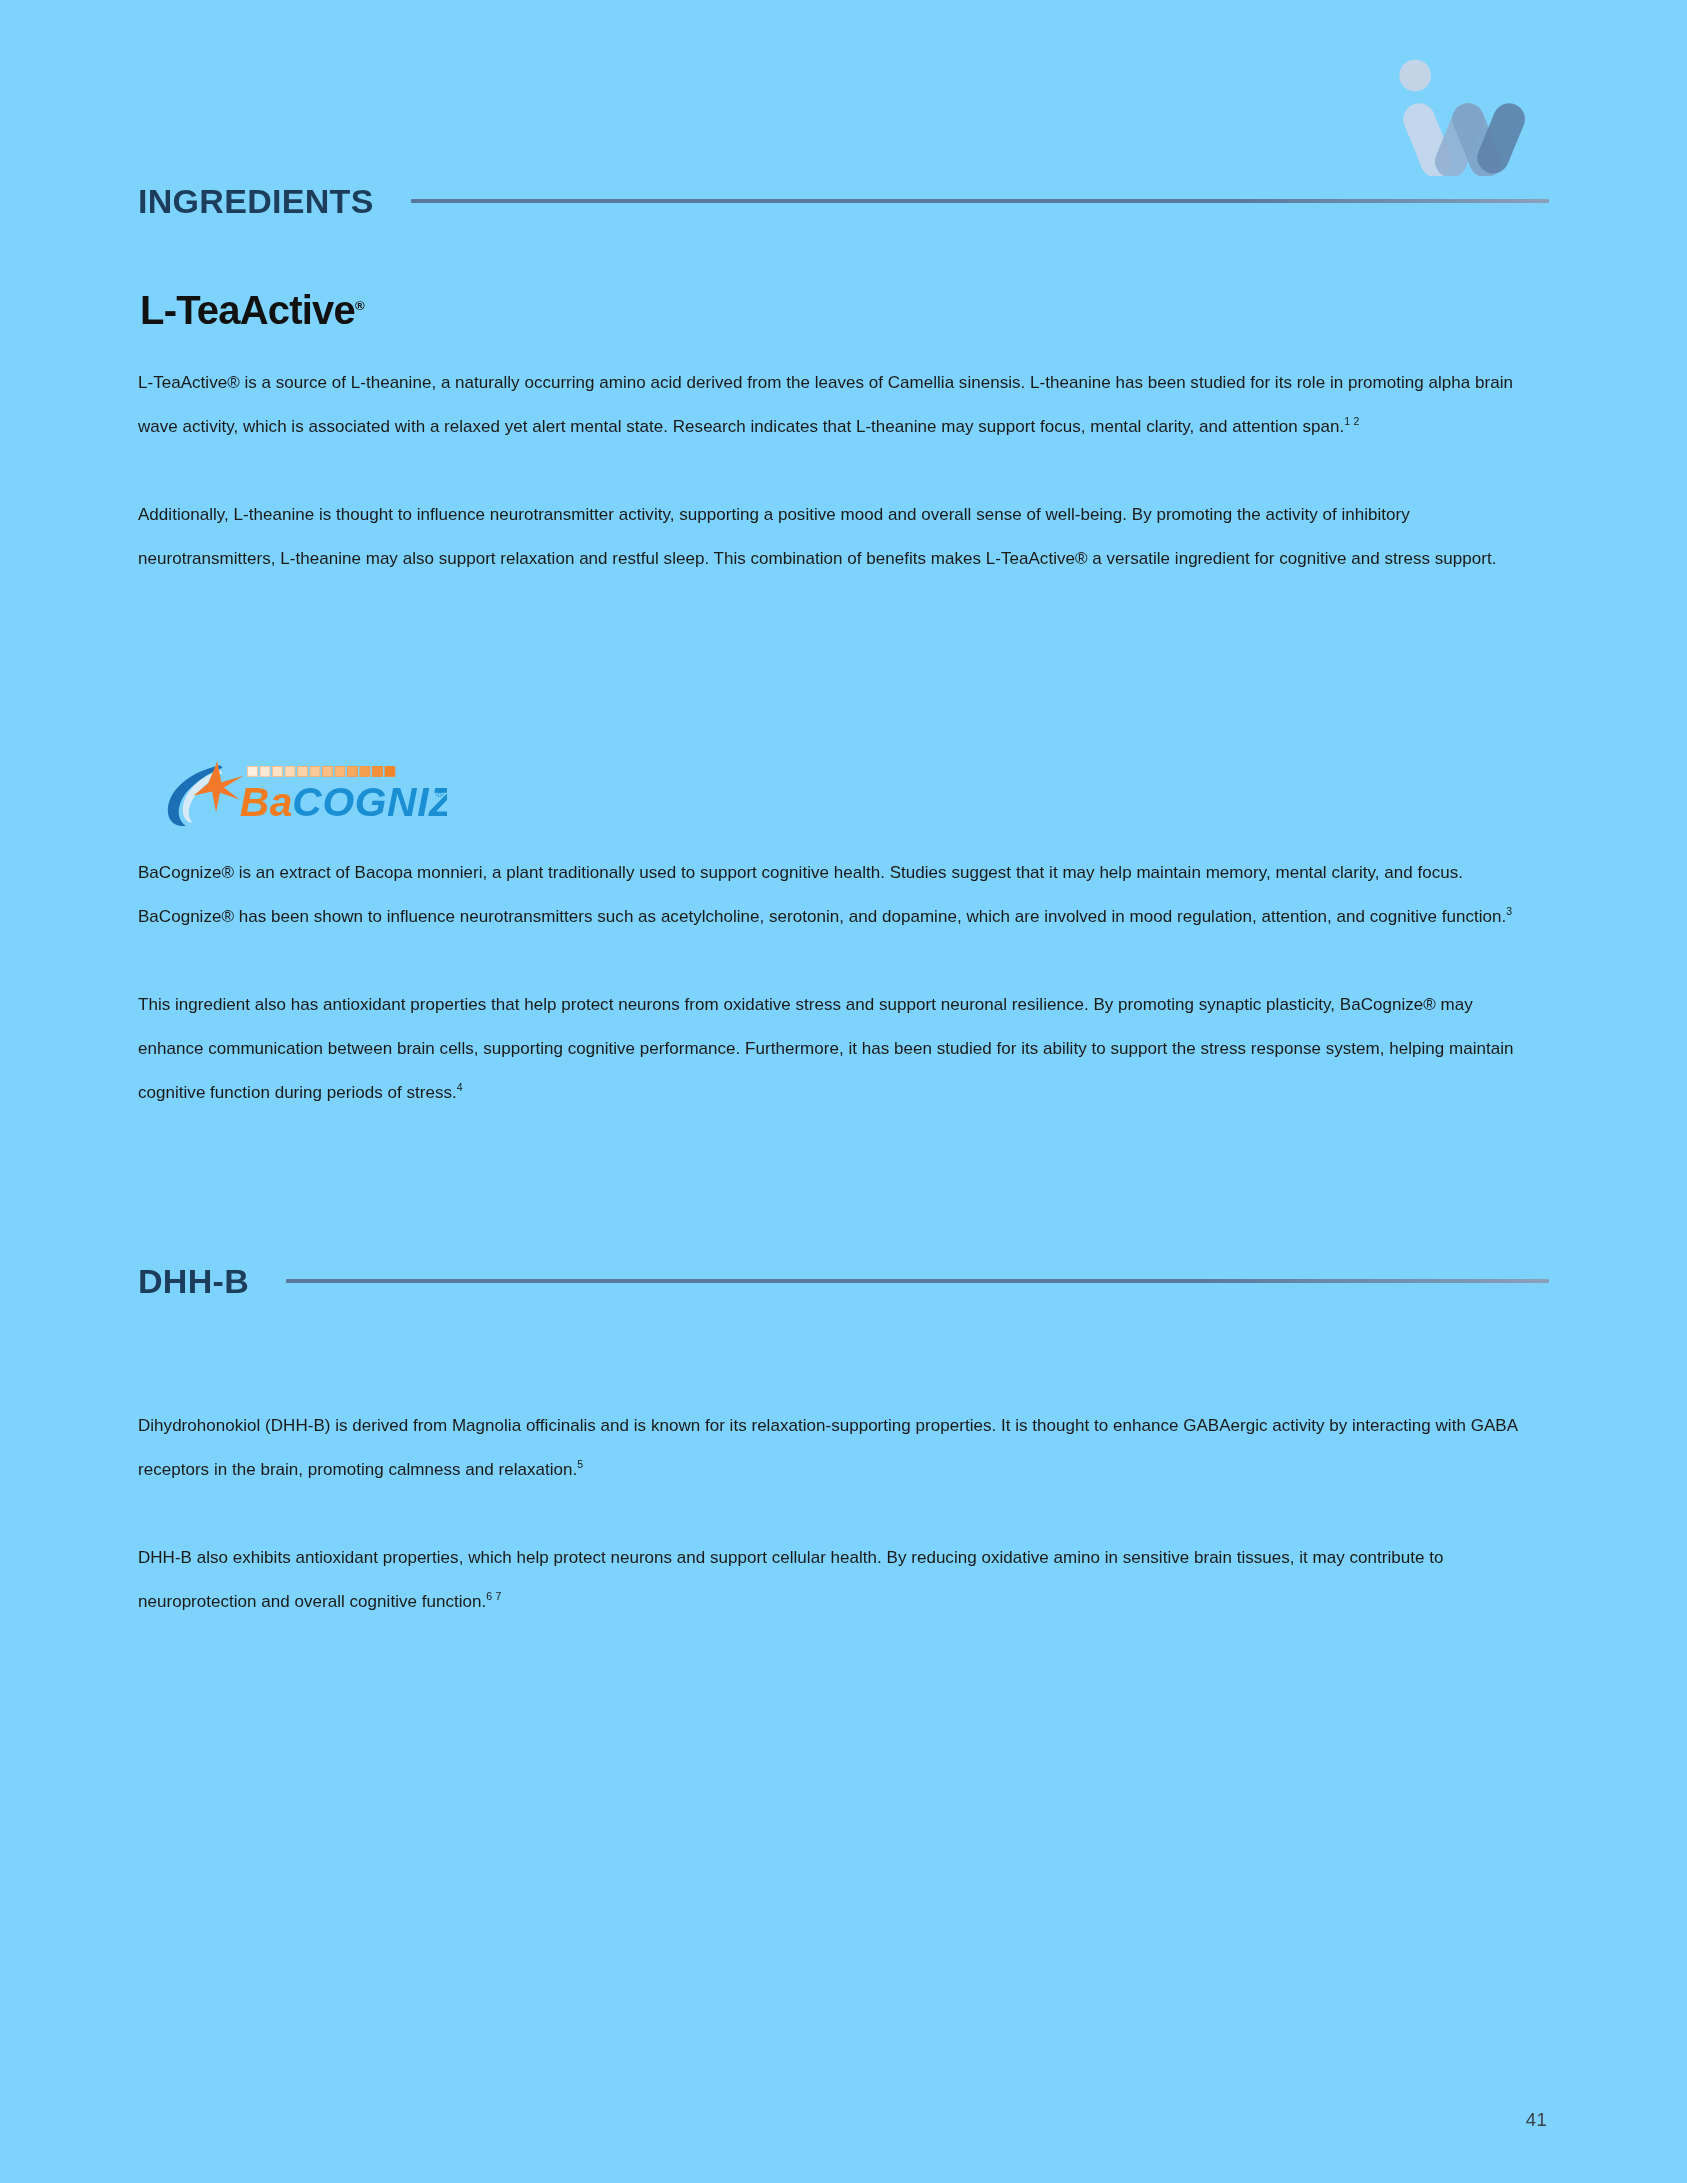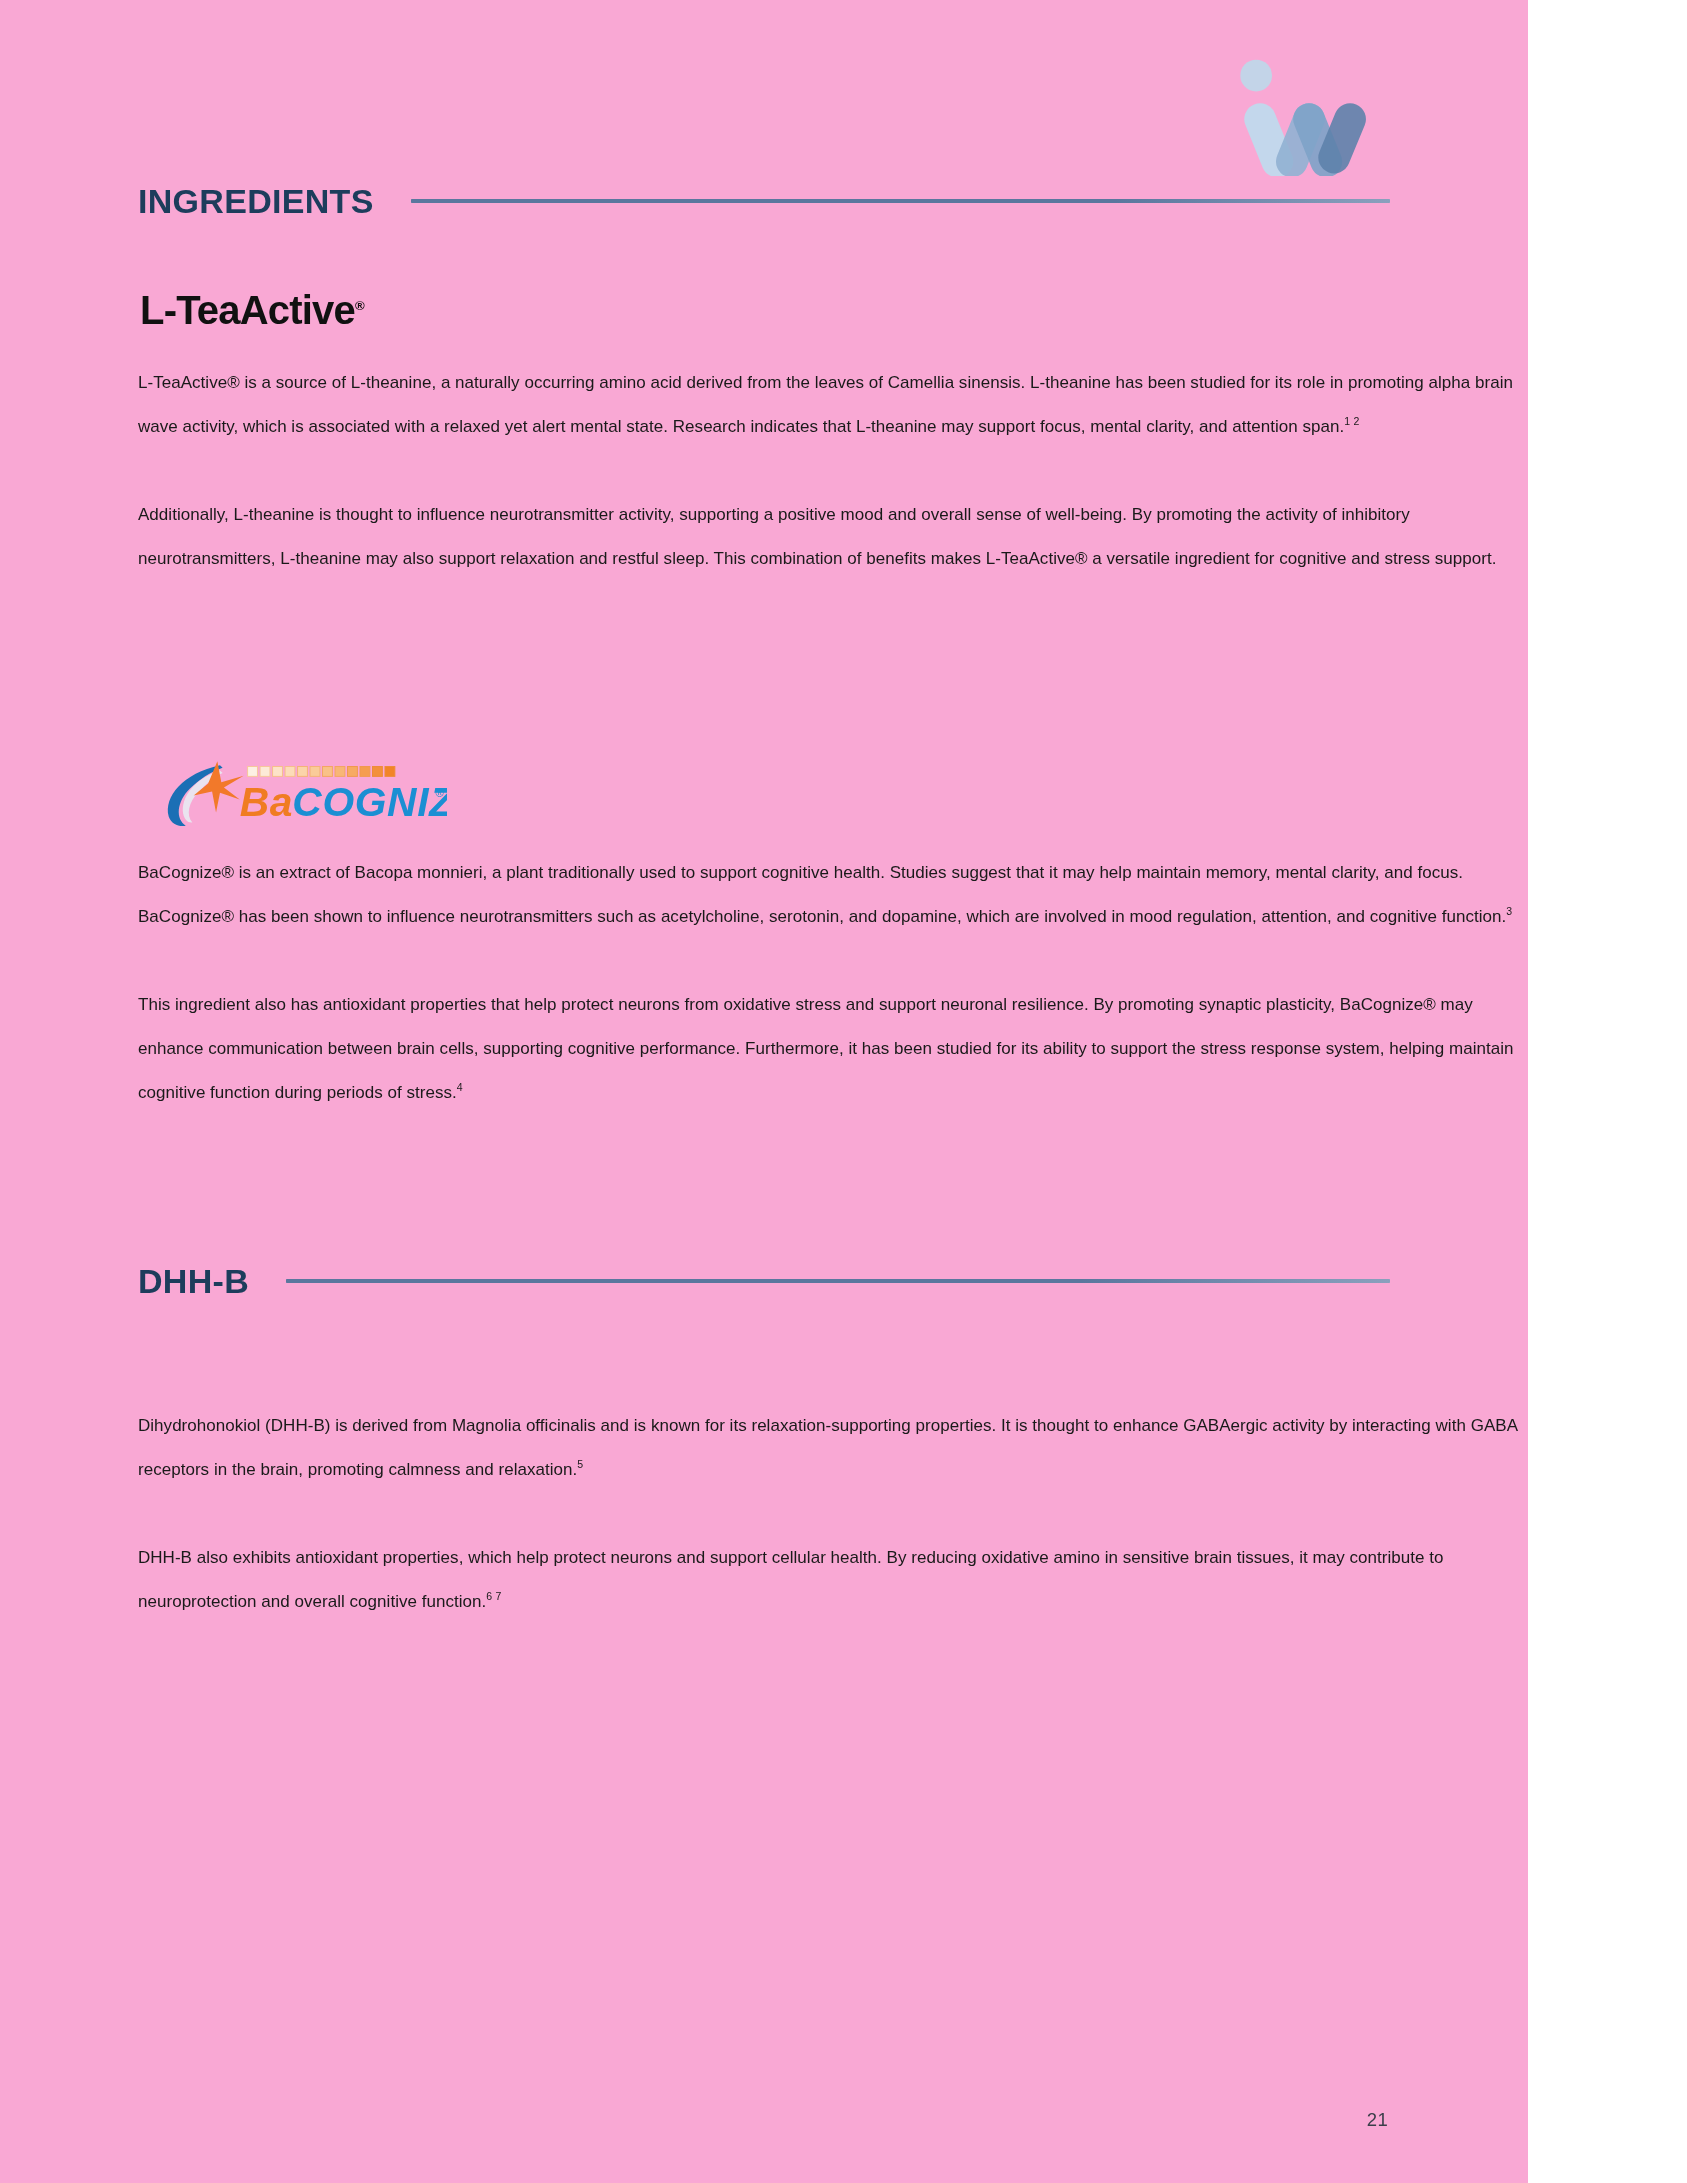--- a/index.html
+++ b/index.html
@@ -6,23 +6,23 @@
     margin: 0;
     padding: 0;
     background: #ffffff;
   }
   body {
     font-family: "Liberation Sans", sans-serif;
     -webkit-font-smoothing: antialiased;
   }
   .page {
     position: relative;
-    width: 1528px;
+    width: 1687px;
     height: 2183px;
-    background: #f9a8d4;
+    background: #7dd3fc;
     overflow: hidden;
     box-sizing: border-box;
   }
 
   
   .brand-logo {
     position: absolute;
     top: 57px;
     right: 162px;
     width: 139px;
@@ -184,16 +184,16 @@
   <div class="section-head" id="head-dhhb">
     <div class="title">DHH-B</div>
     <div class="rule"></div>
   </div>
 
   <div class="body-block" id="copy-dhhb">
     <p><span>Dihydrohonokiol (DHH-B) is derived from Magnolia officinalis and is known for its relaxation-supporting properties. It is thought to enhance GABAergic activity by interacting with GABA receptors in the brain, promoting calmness and relaxation.</span><sup>5</sup></p>
     <p><span>DHH-B also exhibits antioxidant properties, which help protect neurons and support cellular health. By reducing oxidative amino in sensitive brain tissues, it may contribute to neuroprotection and overall cognitive function.</span><sup>6</sup><sup class="gap">7</sup></p>
   </div>
 
-  <div class="page-number">21</div>
+  <div class="page-number">41</div>
 
 </div>
 
 
 </body></html>

